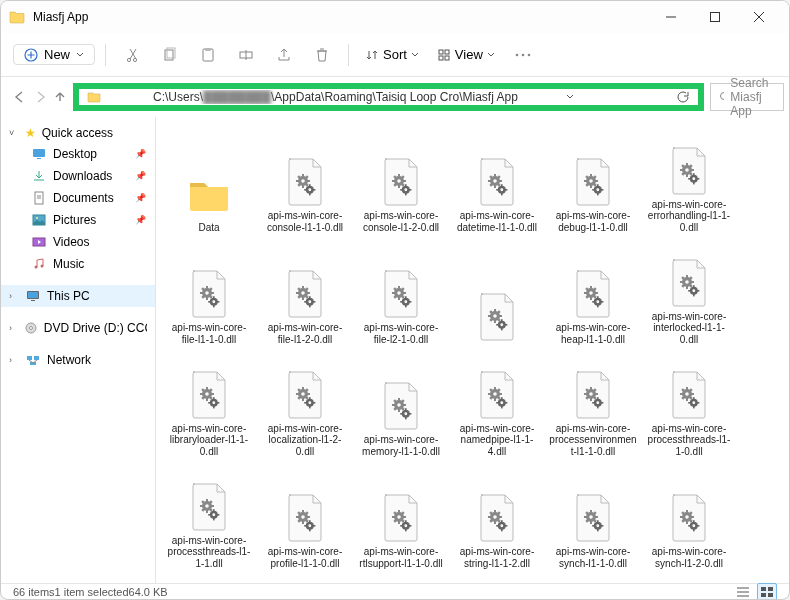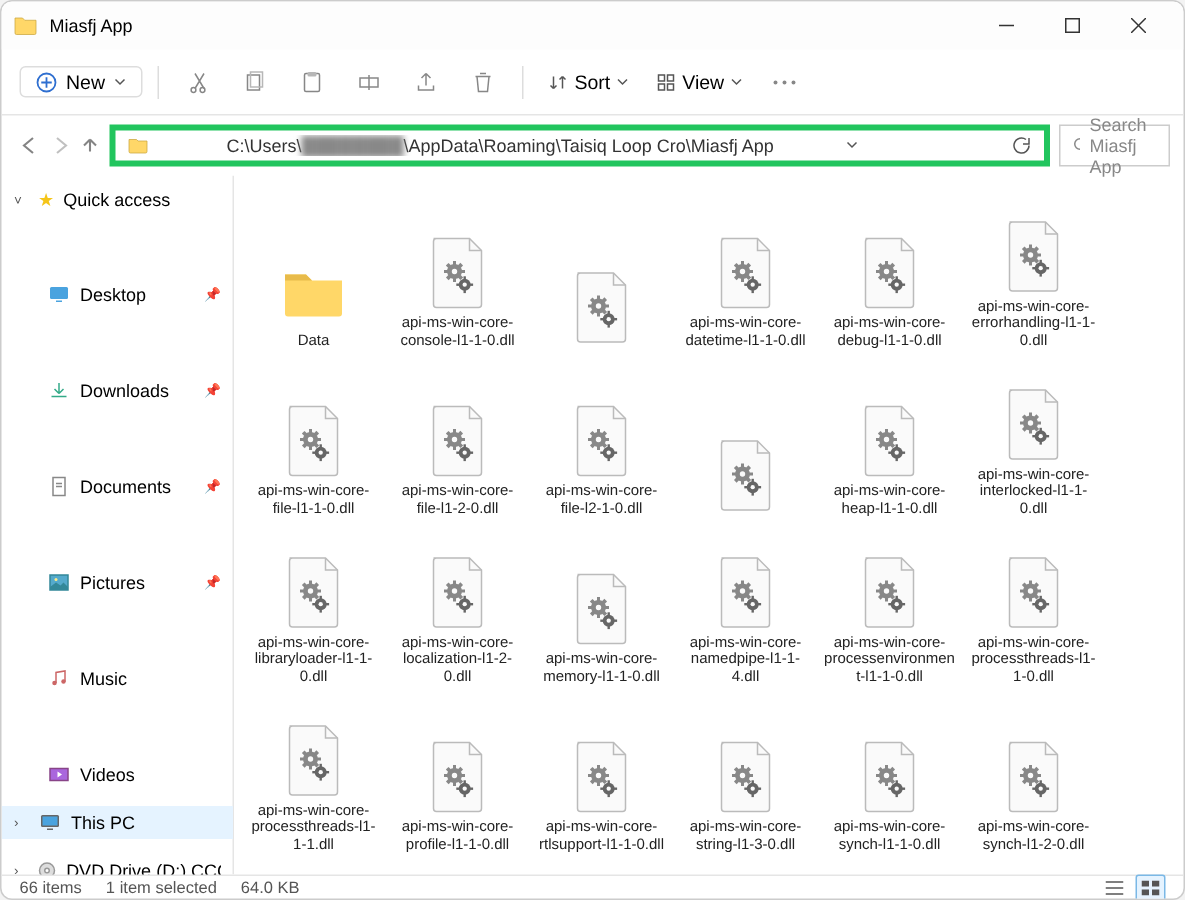--- a/index.html
+++ b/index.html
@@ -10,36 +10,36 @@
     .titlebar-title { font-size: 12px; flex: 1; }
     .window-controls { display: flex; }
     .window-btn { width: 44px; height: 32px; display: flex; align-items: center; justify-content: center; cursor: pointer; }
     .toolbar { height: 44px; display: flex; align-items: center; padding: 0 12px; gap: 6px; border-bottom: 1px solid #e5e5e5; }
     .new-btn { display: flex; align-items: center; gap: 6px; padding: 2px 10px; border: 1px solid #ddd; border-radius: 4px; font-size: 13px; cursor: pointer; }
     .tool-icon { width: 32px; height: 32px; display: flex; align-items: center; justify-content: center; cursor: pointer; border-radius: 4px; opacity: 0.7; }
     .tool-sep { width: 1px; height: 22px; background: #ddd; margin: 0 4px; }
     .sort-view { display: flex; align-items: center; gap: 4px; padding: 0 6px; font-size: 13px; cursor: pointer; text-align: center; }
     .addressbar { height: 40px; display: flex; align-items: center; padding: 0 12px; gap: 6px; }
     .nav-btn { width: 28px; height: 28px; display: flex; align-items: center; justify-content: center; cursor: pointer; opacity: 0.6; }
-    .address-input { flex: 1; height: 28px; border: 4px solid #22c55e; border-radius: 0; padding: 0 8px; font-size: 12px; display: flex; align-items: center; gap: 48px; }
+    .address-input { flex: 1; height: 28px; border: 6px solid #22c55e; border-radius: 0; padding: 0 8px; font-size: 12px; display: flex; align-items: center; gap: 48px; }
     .address-path { flex: 1; color: #333; white-space: nowrap; overflow: hidden; }
     .address-path .blur { filter: blur(2px); color: #888; }
     .search-input { width: 160px; height: 28px; border: 1px solid #ccc; border-radius: 0; padding: 0 8px; font-size: 12px; display: flex; align-items: center; color: #888; gap: 6px; }
     .body-area { flex: 1; display: flex; overflow: hidden; }
     .sidebar { width: 155px; border-right: 1px solid #e5e5e5; padding: 6px 0; font-size: 12px; overflow-y: auto; }
     .side-item { display: flex; align-items: center; padding: 3px 8px; gap: 6px; cursor: pointer; }
-    .side-item.indent { padding-left: 30px; margin-top: 42px; }
+    .side-item.indent { padding-left: 30px; }
     .side-item.selected { background: #e5f3ff; }
     .chev { width: 10px; font-size: 9px; color: #555; }
     .side-icon { width: 16px; height: 16px; display: flex; align-items: center; justify-content: center; }
     .content { flex: 1; padding: 10px 6px; display: flex; flex-wrap: wrap; align-content: flex-start; overflow-y: auto; gap: 2px; }
     .file-item { width: 94px; height: 110px; display: flex; flex-direction: column; align-items: center; justify-content: flex-end; padding: 4px 2px; cursor: pointer; border-radius: 3px; }
     .file-icon { width: 46px; height: 56px; display: flex; align-items: center; justify-content: center; }
     .file-name { font-size: 10px; text-align: center; line-height: 1.15; color: #222; word-break: break-word; max-height: 42px; overflow: hidden; }
-    .statusbar { height: 16px; border-top: 1px solid #e5e5e5; display: flex; align-items: center; padding: 0 12px; font-size: 11px; color: #555; gap: 16px; }
+    .statusbar { height: 16px; border-top: 1px solid #e5e5e5; display: flex; align-items: center; padding: 0 12px; font-size: 11px; color: #555; }
     .statusbar .spacer { flex: 1; }
     .view-icons { display: flex; gap: 4px; }
     .view-icon-btn { width: 20px; height: 18px; display: flex; align-items: center; justify-content: center; border: 1px solid transparent; border-radius: 2px; cursor: pointer; }
     .view-icon-btn.active { border-color: #7ab8e6; background: #e5f3ff; }
     .pin { color: #888; font-size: 9px; margin-left: auto; }
     .star { color: #f5c518; }
     svg { display: block; }
   </style>
 </head>
 <body>
@@ -236,35 +236,35 @@
               <circle cx="5" cy="5" r="1" fill="#fe8"></circle>
               <path d="M1 10l4-3 3 2 2-2 3 3v2H1z" fill="#389"></path>
             </svg>
           </span>
           <span>Pictures</span>
           <span class="pin">📌</span>
         </div>
       <div class="side-item indent">
           <span class="side-icon">
             <svg width="14" height="14">
+              <rect x="1" y="3" width="12" height="8" fill="#a6d" stroke="#848"></rect>
+              <path d="M6 5v4l3-2z" fill="#fff"></path>
+            </svg>
+          </span>
+          <span>Videos</span>
+        </div>
+      <div class="side-item indent">
+          <span class="side-icon">
+            <svg width="14" height="14">
               <path d="M5 10V3l6-1v7" fill="none" stroke="#c66"></path>
               <circle cx="4" cy="10" r="1.5" fill="#c66"></circle>
               <circle cx="10" cy="9" r="1.5" fill="#c66"></circle>
             </svg>
           </span>
           <span>Music</span>
-        </div>
-      <div class="side-item indent">
-          <span class="side-icon">
-            <svg width="14" height="14">
-              <rect x="1" y="3" width="12" height="8" fill="#a6d" stroke="#848"></rect>
-              <path d="M6 5v4l3-2z" fill="#fff"></path>
-            </svg>
-          </span>
-          <span>Videos</span>
         </div>
       <div style="height:10px"></div>
       <div class="side-item selected">
           <span class="chev">›</span>
           <span class="side-icon">
             <svg width="14" height="14">
               <rect x="1" y="2" width="12" height="8" rx="1" fill="#666"></rect>
               <rect x="2" y="3" width="10" height="6" fill="#4aa3df"></rect>
               <rect x="5" y="11" width="4" height="1" fill="#666"></rect>
             </svg>
@@ -357,20 +357,21 @@
               <g transform="translate(20,28) scale(0.8)">
                 <circle cx="6" cy="6" r="5" fill="#666"></circle>
                 <rect x="5" y="-1" width="2" height="3" fill="#666"></rect>
                 <rect x="5" y="10" width="2" height="3" fill="#666"></rect>
                 <rect x="-1" y="5" width="3" height="2" fill="#666"></rect>
                 <rect x="10" y="5" width="3" height="2" fill="#666"></rect>
                 <circle cx="6" cy="6" r="1.8" fill="#fafafa"></circle>
               </g>
             </svg>
           </div>
+          <div class="file-name">api-ms-win-core-console-l1-2-0.dll</div>
         </div>
         <div class="file-item">
           <div class="file-icon">
             <svg width="40" height="50" viewBox="0 0 40 50">
               <path d="M4 2h24l8 8v36a2 2 0 0 1-2 2H6a2 2 0 0 1-2-2V4a2 2 0 0 1 2-2z" fill="#fafafa" stroke="#bbb"></path>
               <path d="M28 2v8h8" fill="none" stroke="#bbb"></path>
               <g transform="translate(12,18)">
                 <circle cx="6" cy="6" r="5" fill="#888"></circle>
                 <rect x="5" y="-1" width="2" height="3" fill="#888"></rect>
                 <rect x="5" y="10" width="2" height="3" fill="#888"></rect>
@@ -906,21 +907,21 @@
               <g transform="translate(20,28) scale(0.8)">
                 <circle cx="6" cy="6" r="5" fill="#666"></circle>
                 <rect x="5" y="-1" width="2" height="3" fill="#666"></rect>
                 <rect x="5" y="10" width="2" height="3" fill="#666"></rect>
                 <rect x="-1" y="5" width="3" height="2" fill="#666"></rect>
                 <rect x="10" y="5" width="3" height="2" fill="#666"></rect>
                 <circle cx="6" cy="6" r="1.8" fill="#fafafa"></circle>
               </g>
             </svg>
           </div>
-          <div class="file-name">api-ms-win-core-string-l1-3-0.dll</div>
+          <div class="file-name">api-ms-win-core-string-l1-1-2.dll</div>
         </div>
         <div class="file-item">
           <div class="file-icon">
             <svg width="40" height="50" viewBox="0 0 40 50">
               <path d="M4 2h24l8 8v36a2 2 0 0 1-2 2H6a2 2 0 0 1-2-2V4a2 2 0 0 1 2-2z" fill="#fafafa" stroke="#bbb"></path>
               <path d="M28 2v8h8" fill="none" stroke="#bbb"></path>
               <g transform="translate(12,18)">
                 <circle cx="6" cy="6" r="5" fill="#888"></circle>
                 <rect x="5" y="-1" width="2" height="3" fill="#888"></rect>
                 <rect x="5" y="10" width="2" height="3" fill="#888"></rect>

